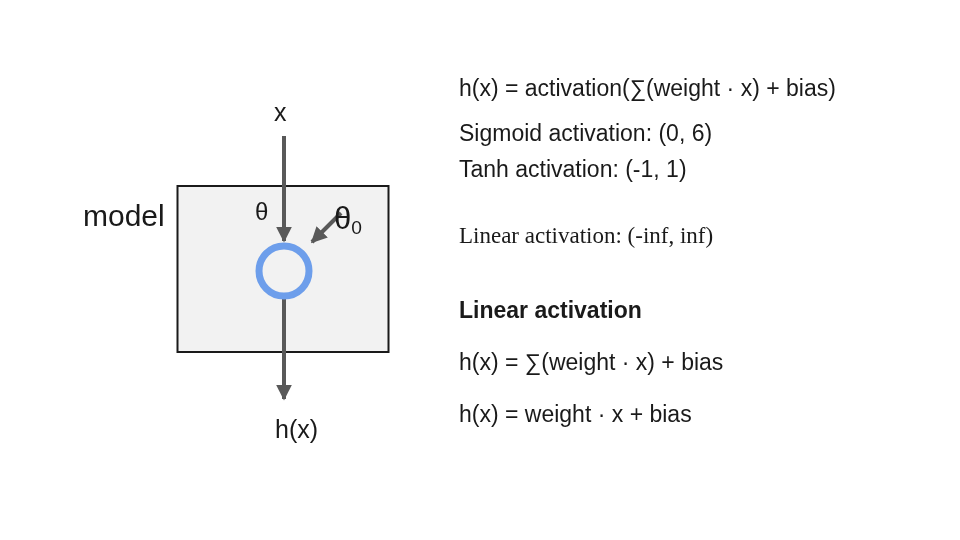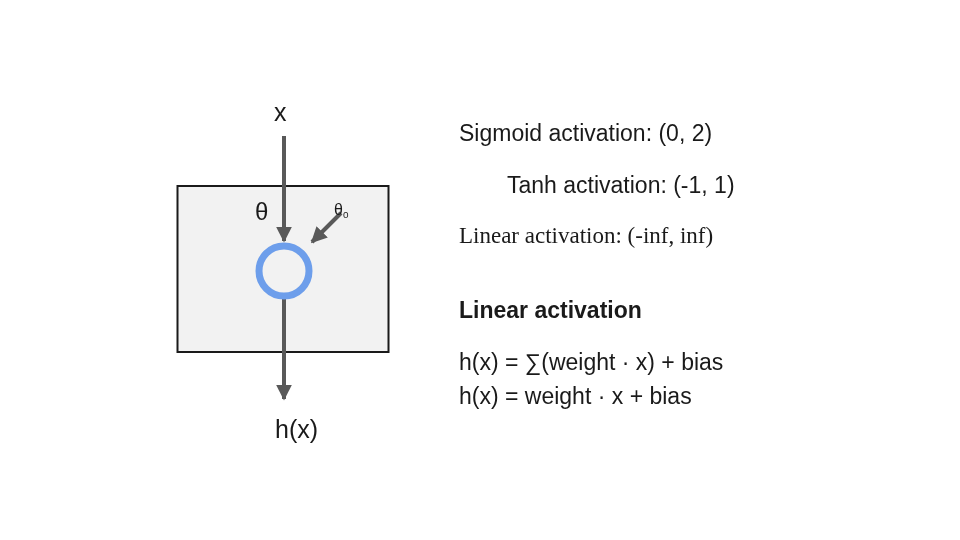--- a/index.html
+++ b/index.html
@@ -40,37 +40,37 @@
   }
   .label {
     position: absolute;
     white-space: nowrap;
     line-height: 1.2;
     color: #1a1a1a;
   }
   .model-label   { left: 83px;  top: 198px; font-size: 30px; }
   .input-label   { left: 274px; top: 97px;  font-size: 25px; }
   .theta-label   { left: 255px; top: 198px; font-size: 24px; }
-  .theta0-label  { left: 334px; top: 200px; font-size: 16px; }
+  .theta0-label  { left: 334px; top: 200px; font-size: 31px; }
   .output-label  { left: 275px; top: 414px; font-size: 25px; }
   .note {
     position: absolute;
     left: 459px;
     white-space: nowrap;
     font-size: 23px;
     line-height: 1.2;
     color: #1a1a1a;
   }
   .note-1 { top: 75px; }
   .note-2 { top: 120px; }
-  .note-3 { top: 172px; margin-left: 48px; }
+  .note-3 { top: 156px; }
   .note-4 { top: 222px; font-family: Liberation Serif, serif; }
   .note-heading { top: 297px; font-weight: bold; }
   .note-5 { top: 349px; }
-  .note-6 { top: 383px; }
+  .note-6 { top: 401px; }
   .note-7 { top: 449px; }
   sub.small-sub {
     font-size: 0.62em;
     vertical-align: -0.28em;
     line-height: 0;
   }
 </style>
 </head>
 <body>
 
@@ -87,31 +87,33 @@
 
     <line class="arrow-line" x1="284" y1="136" x2="284" y2="241" marker-end="url(#ah)" stroke="#595959"></line>
 
     <line class="arrow-line" x1="284" y1="299" x2="284" y2="399" marker-end="url(#ah)" stroke="#595959"></line>
 
     <circle class="neuron-ring" cx="284" cy="271" r="25" stroke="#6d9eeb"></circle>
 
     <line class="arrow-line" x1="341" y1="213" x2="312" y2="242" marker-end="url(#ah)" stroke="#595959"></line>
   </svg>
 
+  <div class="label model-label">model</div>
 
   <div class="label input-label">x</div>
 
   <div class="label theta-label">θ</div>
 
   <div class="label theta0-label"><span>θ</span><sub class="small-sub">0</sub></div>
 
   <div class="label output-label">h(x)</div>
 
+  <div class="note note-1">h(x) = activation(∑(weight · x) + bias)</div>
 
-  <div class="note note-2">Sigmoid activation: (0, 2)</div>
+  <div class="note note-2">Sigmoid activation: (0, 6)</div>
 
   <div class="note note-3">Tanh activation: (-1, 1)</div>
 
   <div class="note note-4">Linear activation: (-inf, inf)</div>
 
   <div class="note note-heading">Linear activation</div>
 
   <div class="note note-5">h(x) = ∑(weight · x) + bias</div>
 
   <div class="note note-6">h(x) = weight · x + bias</div>

